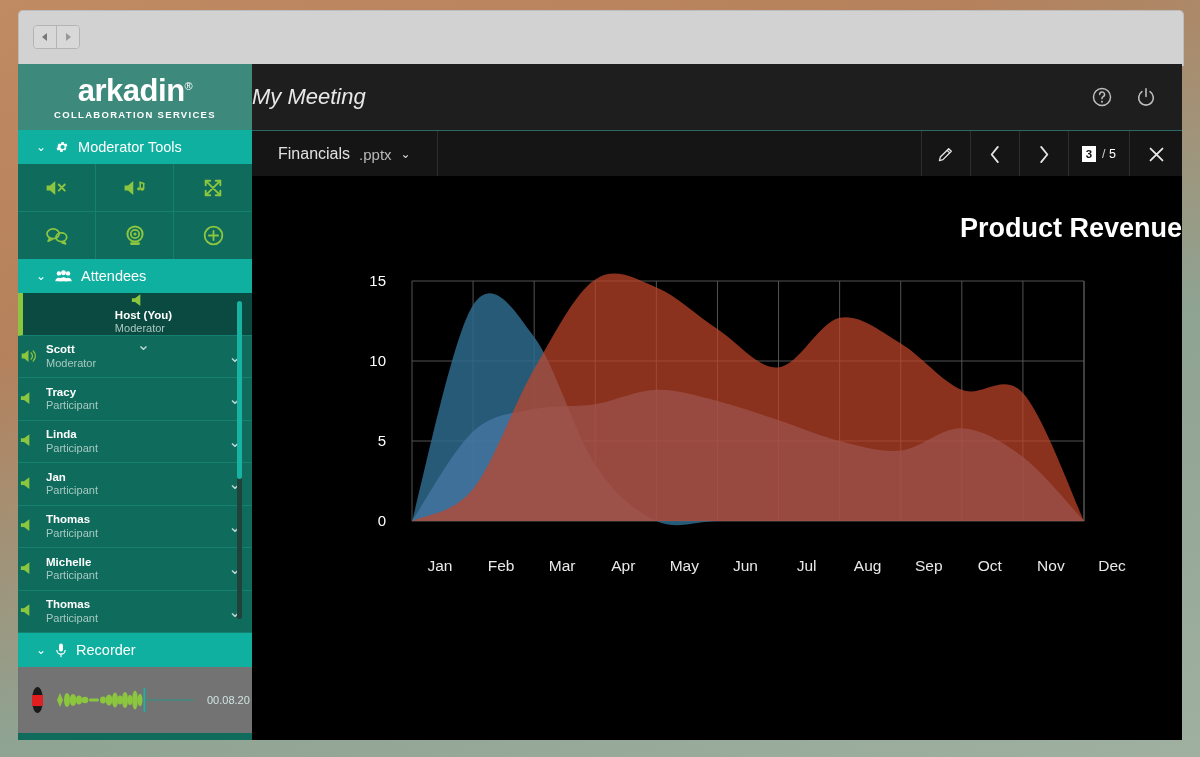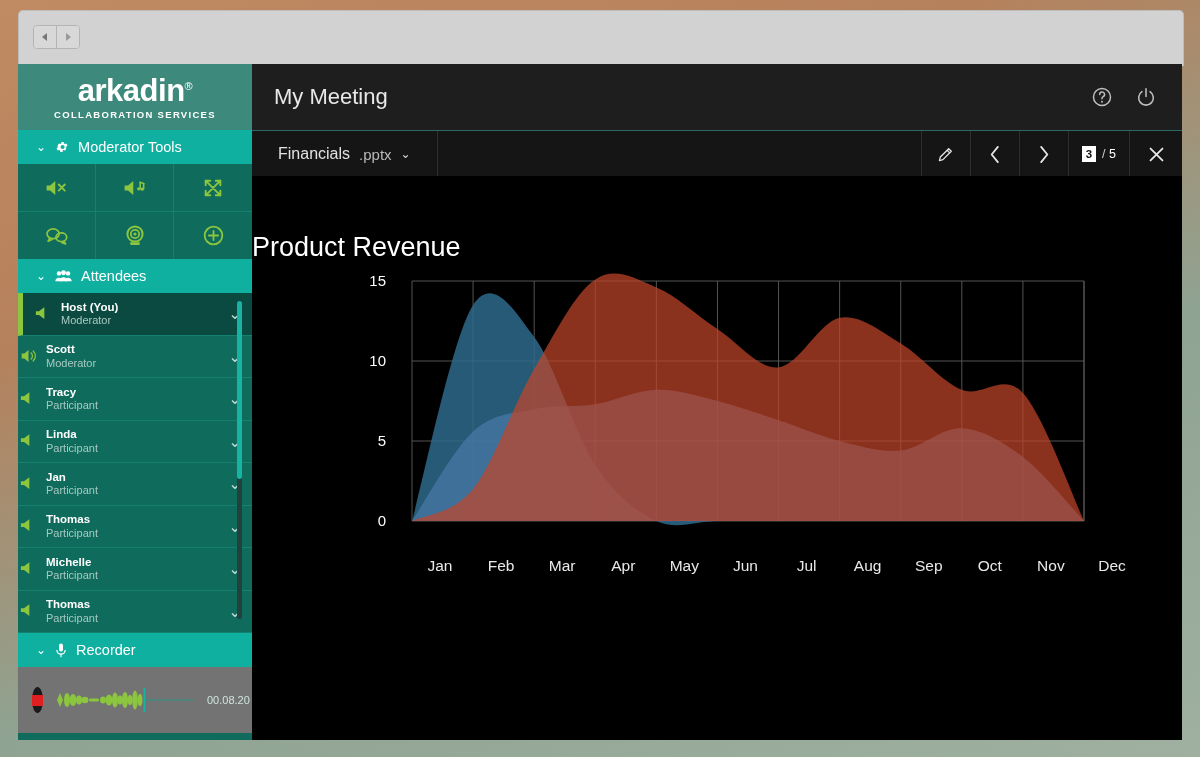--- a/index.html
+++ b/index.html
@@ -38,54 +38,54 @@
 
   .tools{display:grid;grid-template-columns:repeat(3,1fr);background:#0f6b5c;}
   .tool{height:47px;display:flex;align-items:center;justify-content:center;
     border-right:1px solid #14806f;border-bottom:1px solid #14806f;}
   .tool:nth-child(3n){border-right:none;}
   .tool:nth-child(n+4){border-bottom:none;}
 
   .attlist{position:relative;height:340px;overflow:hidden;background:#0f6b5c;}
   .att{height:42.5px;display:flex;align-items:center;padding-left:2px;position:relative;
        border-bottom:1px solid #14806f;box-sizing:border-box;}
-  .att.active{background:#0b4a40;border-left:5px solid #8cc63f;padding-left:12px;}
+  .att.active{background:#0b4a40;border-left:5px solid #8cc63f;padding-left:12px;flex-direction:column;}
   .att .spk{width:26px;display:flex;align-items:center;}
   .att .who{flex:1;line-height:1.15;}
   .att .nm{color:#fff;font-size:11.5px;font-weight:bold;}
   .att .rl{color:#a8c9c2;font-size:11px;}
   .att .cv{width:34px;display:flex;align-items:center;justify-content:center;color:#bcd8d2;}
   .sbtrack{position:absolute;right:10px;top:8px;width:5px;height:318px;background:#20413c;border-radius:3px;}
   .sbthumb{position:absolute;left:0;top:0;width:5px;height:178px;background:#17b3a3;border-radius:3px;}
 
   .recorder{height:66px;background:#737373;display:flex;align-items:center;padding-left:14px;gap:12px;}
   .recdot{width:26px;height:26px;border-radius:50%;background:#1a1a1a;display:flex;align-items:center;justify-content:center;}
   .recsq{width:11px;height:11px;background:#e02020;}
   .wave{flex:1;display:flex;align-items:center;}
   .rectime{color:#cfe4df;font-size:11px;padding-right:12px;}
 
   
   .main{position:absolute;left:234px;top:0;right:0;bottom:0;background:#000;}
   .topbar{height:66px;background:#1e1e1e;display:flex;align-items:center;border-bottom:1px solid #2b6a63;}
-  .mtitle{color:#e8e8e8;font-size:22px;padding-left:22px;flex:1;font-weight:normal;}
+  .mtitle{color:#e8e8e8;font-size:22px;flex:1;font-weight:normal;font-style:italic;}
   .topicons{display:flex;align-items:center;gap:20px;padding-right:24px;}
   .topicons .ti{width:24px;height:24px;display:flex;align-items:center;justify-content:center;color:#bfbfbf;}
 
   .filebar{height:46px;background:#151515;display:flex;align-items:stretch;border-bottom:1px solid #000;}
   .fileName{display:flex;align-items:center;gap:9px;padding:0 26px;color:#e0e0e0;font-size:16px;border-right:1px solid #2e2e2e;}
   .fileName .ext{font-size:15px;color:#b9b9b9;}
   .fillgap{flex:1;border-right:1px solid #2e2e2e;}
   .fbbtn{width:48px;display:flex;align-items:center;justify-content:center;color:#e6e6e6;border-right:1px solid #2e2e2e;}
   .pagebox{display:flex;align-items:center;justify-content:center;gap:6px;padding:0 13px;border-right:1px solid #2e2e2e;}
   .pagenum{background:#fff;color:#111;font-size:11.5px;font-weight:bold;padding:1px 4px;line-height:1.25;}
   .pagetot{color:#cfcfcf;font-size:12.5px;}
   .pagetot b{color:#fff;font-weight:normal;}
 
   .slide{position:absolute;left:0;top:112px;right:0;bottom:0;background:#000;}
-  .slidetitle{text-align:left;color:#fff;font-size:27px;margin-top:56px;font-weight:normal;}
+  .slidetitle{text-align:right;color:#fff;font-size:27px;margin-top:37px;font-weight:bold;}
   .chartwrap{position:absolute;left:0;top:0;right:0;bottom:0;}
 </style>
 </head>
 <body>
 
 <div id="root">
 
   <div class="browser">
     <div class="navbtns">
       <div class="navbtn">

